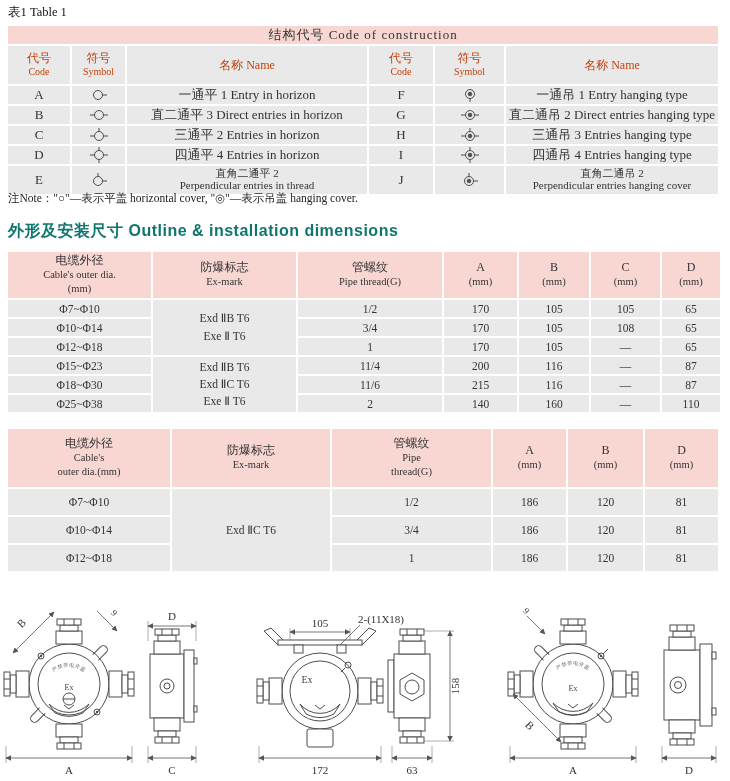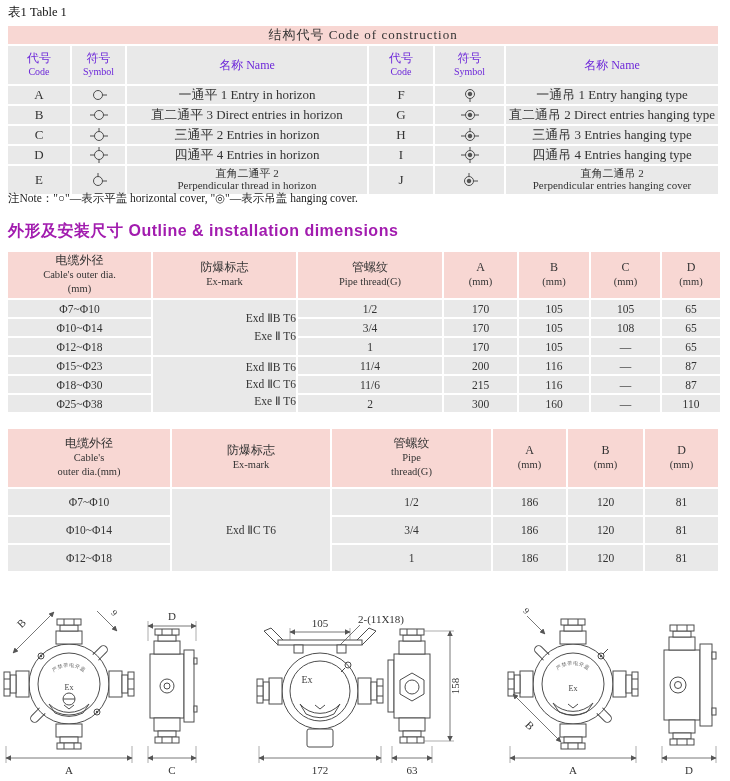--- a/index.html
+++ b/index.html
@@ -7,40 +7,40 @@
     width:730px;height:781px;position:relative;background:#ffffff;
     font-family:"Liberation Serif", serif;color:#222;overflow:hidden;
   }
   .abs{position:absolute;}
   
   table{border-collapse:separate;border-spacing:2px;width:714px;table-layout:fixed;}
   td,th{text-align:center;vertical-align:middle;padding:0;font-weight:normal;}
   .gray{background:#e9e9e9;}
   .pink{background:#f8d7d3;}
   .t1-title{height:18px;font-size:13px;color:#4a3a3a;letter-spacing:1px;}
-  .t1-head th{height:38px;font-size:12px;line-height:1.05;color:#6d28d9;}
+  .t1-head th{height:38px;font-size:12px;line-height:1.05;color:#c2410c;}
   .t1 td{height:17px;font-size:13px;color:#333;}
   .t1 td.name2line{line-height:1.05;height:28px;font-size:11px;}
   .sub{font-size:10px;}
   .symcell svg{display:block;margin:0 auto;}
   
   .t2 th{font-size:12px;line-height:1.15;color:#333;}
   .t2 td{font-size:11.5px;color:#333;}
   .t2 th .en,.t2 th .unit{font-size:10.5px;}
   .th-tall{height:46px;}
   .t2 td{height:17px;}
   .t3 th{height:58px;}
   .t3 td{height:26px;}
-  .exmark div{line-height:1.5;text-align:right;}
+  .exmark div{line-height:1.5;}
   
   .tbl-label{font-size:12.5px;color:#111;}
   .note{font-size:11.5px;color:#222;}
   .section-heading{
     font-family:"Liberation Sans", sans-serif;font-weight:bold;
-    font-size:16px;color:#a21caf;letter-spacing:0.5px;
+    font-size:16px;color:#0f766e;letter-spacing:0.5px;
   }
   
   svg text{font-family:"Liberation Serif", serif;fill:#333;}
   .dimtxt{font-size:11px;}
   .dimtxt-sm{font-size:9px;}
   .extxt{font-size:8px;fill:#444;}
   .extxt-lg{font-size:10px;fill:#444;}
   .warntxt{font-size:5px;fill:#666;letter-spacing:0.5px;}
   .outline{stroke:#4d4d4d;fill:none;stroke-width:1;}
   .outline-f{stroke:#4d4d4d;fill:#ffffff;stroke-width:1;}
@@ -185,21 +185,21 @@
       <svg width="24" height="18" viewBox="0 0 24 18">
               <g class="outline">
                 <circle cx="11" cy="10" r="4.5"></circle>
                 <line x1="15.5" y1="10" x2="20" y2="10"></line>
                 <line x1="11" y1="2" x2="11" y2="5.5"></line>
               </g>
             </svg>
           </td>
     <td class="gray name2line">
             <div>直角二通平 2</div>
-            <div class="line2">Perpendicular thread in horizon</div>
+            <div class="line2">Perpendicular entries in thread</div>
           </td>
     <td class="gray">J</td>
     <td class="gray symcell">
       <svg width="24" height="18" viewBox="0 0 24 18">
               <g class="outline">
                 <circle cx="11" cy="10" r="4.5"></circle>
                 <circle cx="11" cy="10" r="1.8" fill="#555"></circle>
                 <line x1="15.5" y1="10" x2="20" y2="10"></line>
                 <line x1="11" y1="2" x2="11" y2="5.5"></line>
               </g>
@@ -284,21 +284,21 @@
     <td class="gray">Φ18~Φ30</td>
     <td class="gray">11/6</td>
     <td class="gray">215</td>
     <td class="gray">116</td>
     <td class="gray">—</td>
     <td class="gray">87</td>
   </tr>
   <tr>
     <td class="gray">Φ25~Φ38</td>
     <td class="gray">2</td>
-    <td class="gray">300</td>
+    <td class="gray">140</td>
     <td class="gray">160</td>
     <td class="gray">—</td>
     <td class="gray">110</td>
   </tr>
 </tbody>
     </table>
 </div>
 
 <div class="abs" style="left:6px;top:427px;">
 <table class="t2 t3">

